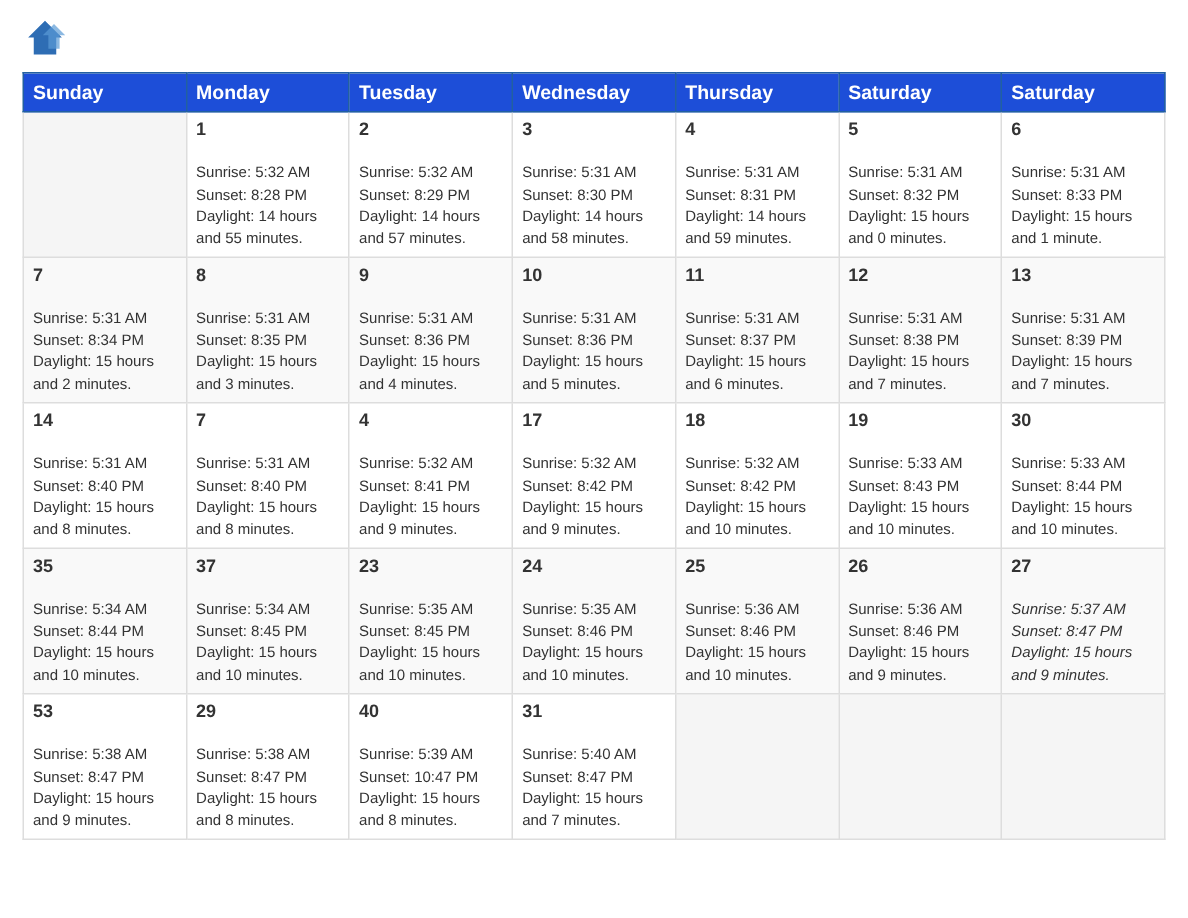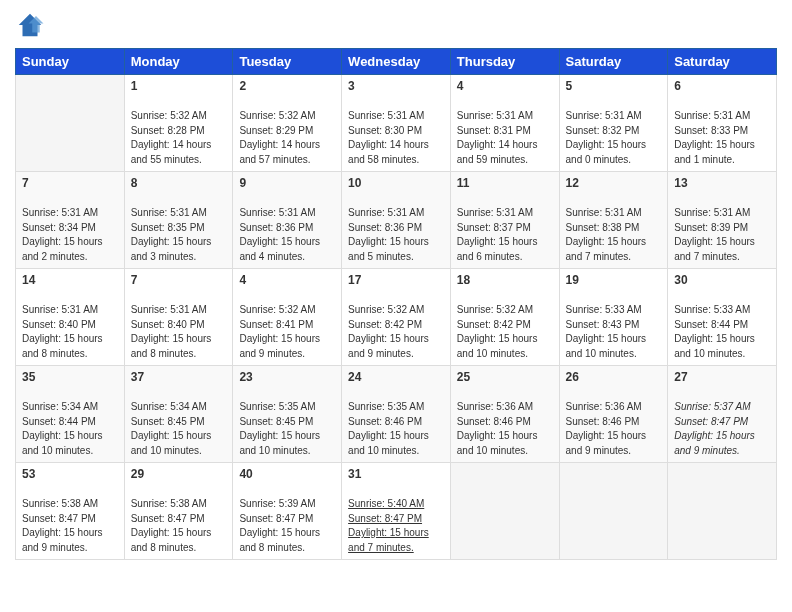--- a/index.html
+++ b/index.html
@@ -322,27 +322,27 @@
         <td>
           <span class="day-number">29</span>
           <div class="day-info" style="white-space: pre-line;">Sunrise: 5:38 AM
 Sunset: 8:47 PM
 Daylight: 15 hours
 and 8 minutes.</div>
         </td>
         <td>
           <span class="day-number">40</span>
           <div class="day-info" style="white-space: pre-line;">Sunrise: 5:39 AM
-Sunset: 8:47 PM
+Sunset: 10:47 PM
 Daylight: 15 hours
 and 8 minutes.</div>
         </td>
         <td>
           <span class="day-number">31</span>
-          <div class="day-info" style="white-space: pre-line; text-decoration: underline;">Sunrise: 5:40 AM
+          <div class="day-info" style="white-space: pre-line;">Sunrise: 5:40 AM
 Sunset: 8:47 PM
 Daylight: 15 hours
 and 7 minutes.</div>
         </td>
         <td class="empty-cell"></td>
         <td class="empty-cell"></td>
         <td class="empty-cell"></td>
       </tr>
     </tbody>
 </table>

